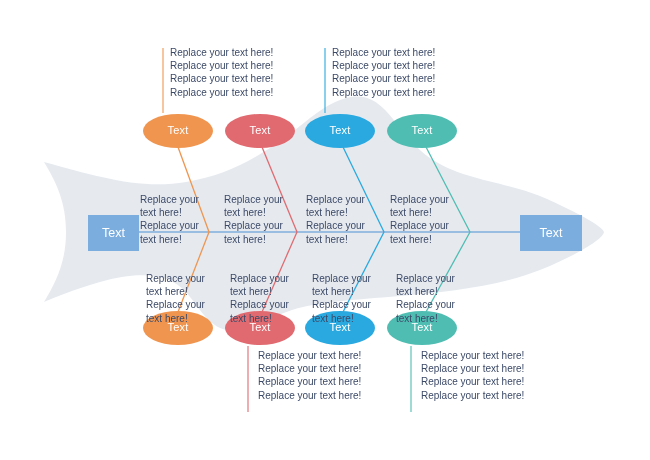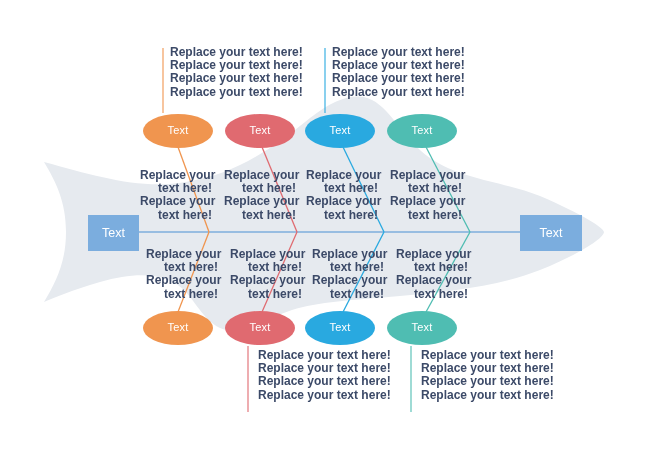--- a/index.html
+++ b/index.html
@@ -37,27 +37,27 @@
   .endbox-label {
     position: absolute;
     color: #ffffff;
     font-size: 12.5px;
     text-align: center;
     white-space: nowrap;
   }
   .txt-block {
     position: absolute;
     color: #3c4a68;
-    font-size: 12px;
+    font-size: 10px;
     line-height: 13.2px;
     white-space: nowrap;
-    font-weight: bold;
   }
   .txt-block.center {
-    text-align: right;
+    text-align: left;
+    margin-top: 24px;
   }
   .txt-block.left {
     text-align: left;
   }
   .txt-line {
     display: block;
   }
 </style>
 </head>
 <body>

